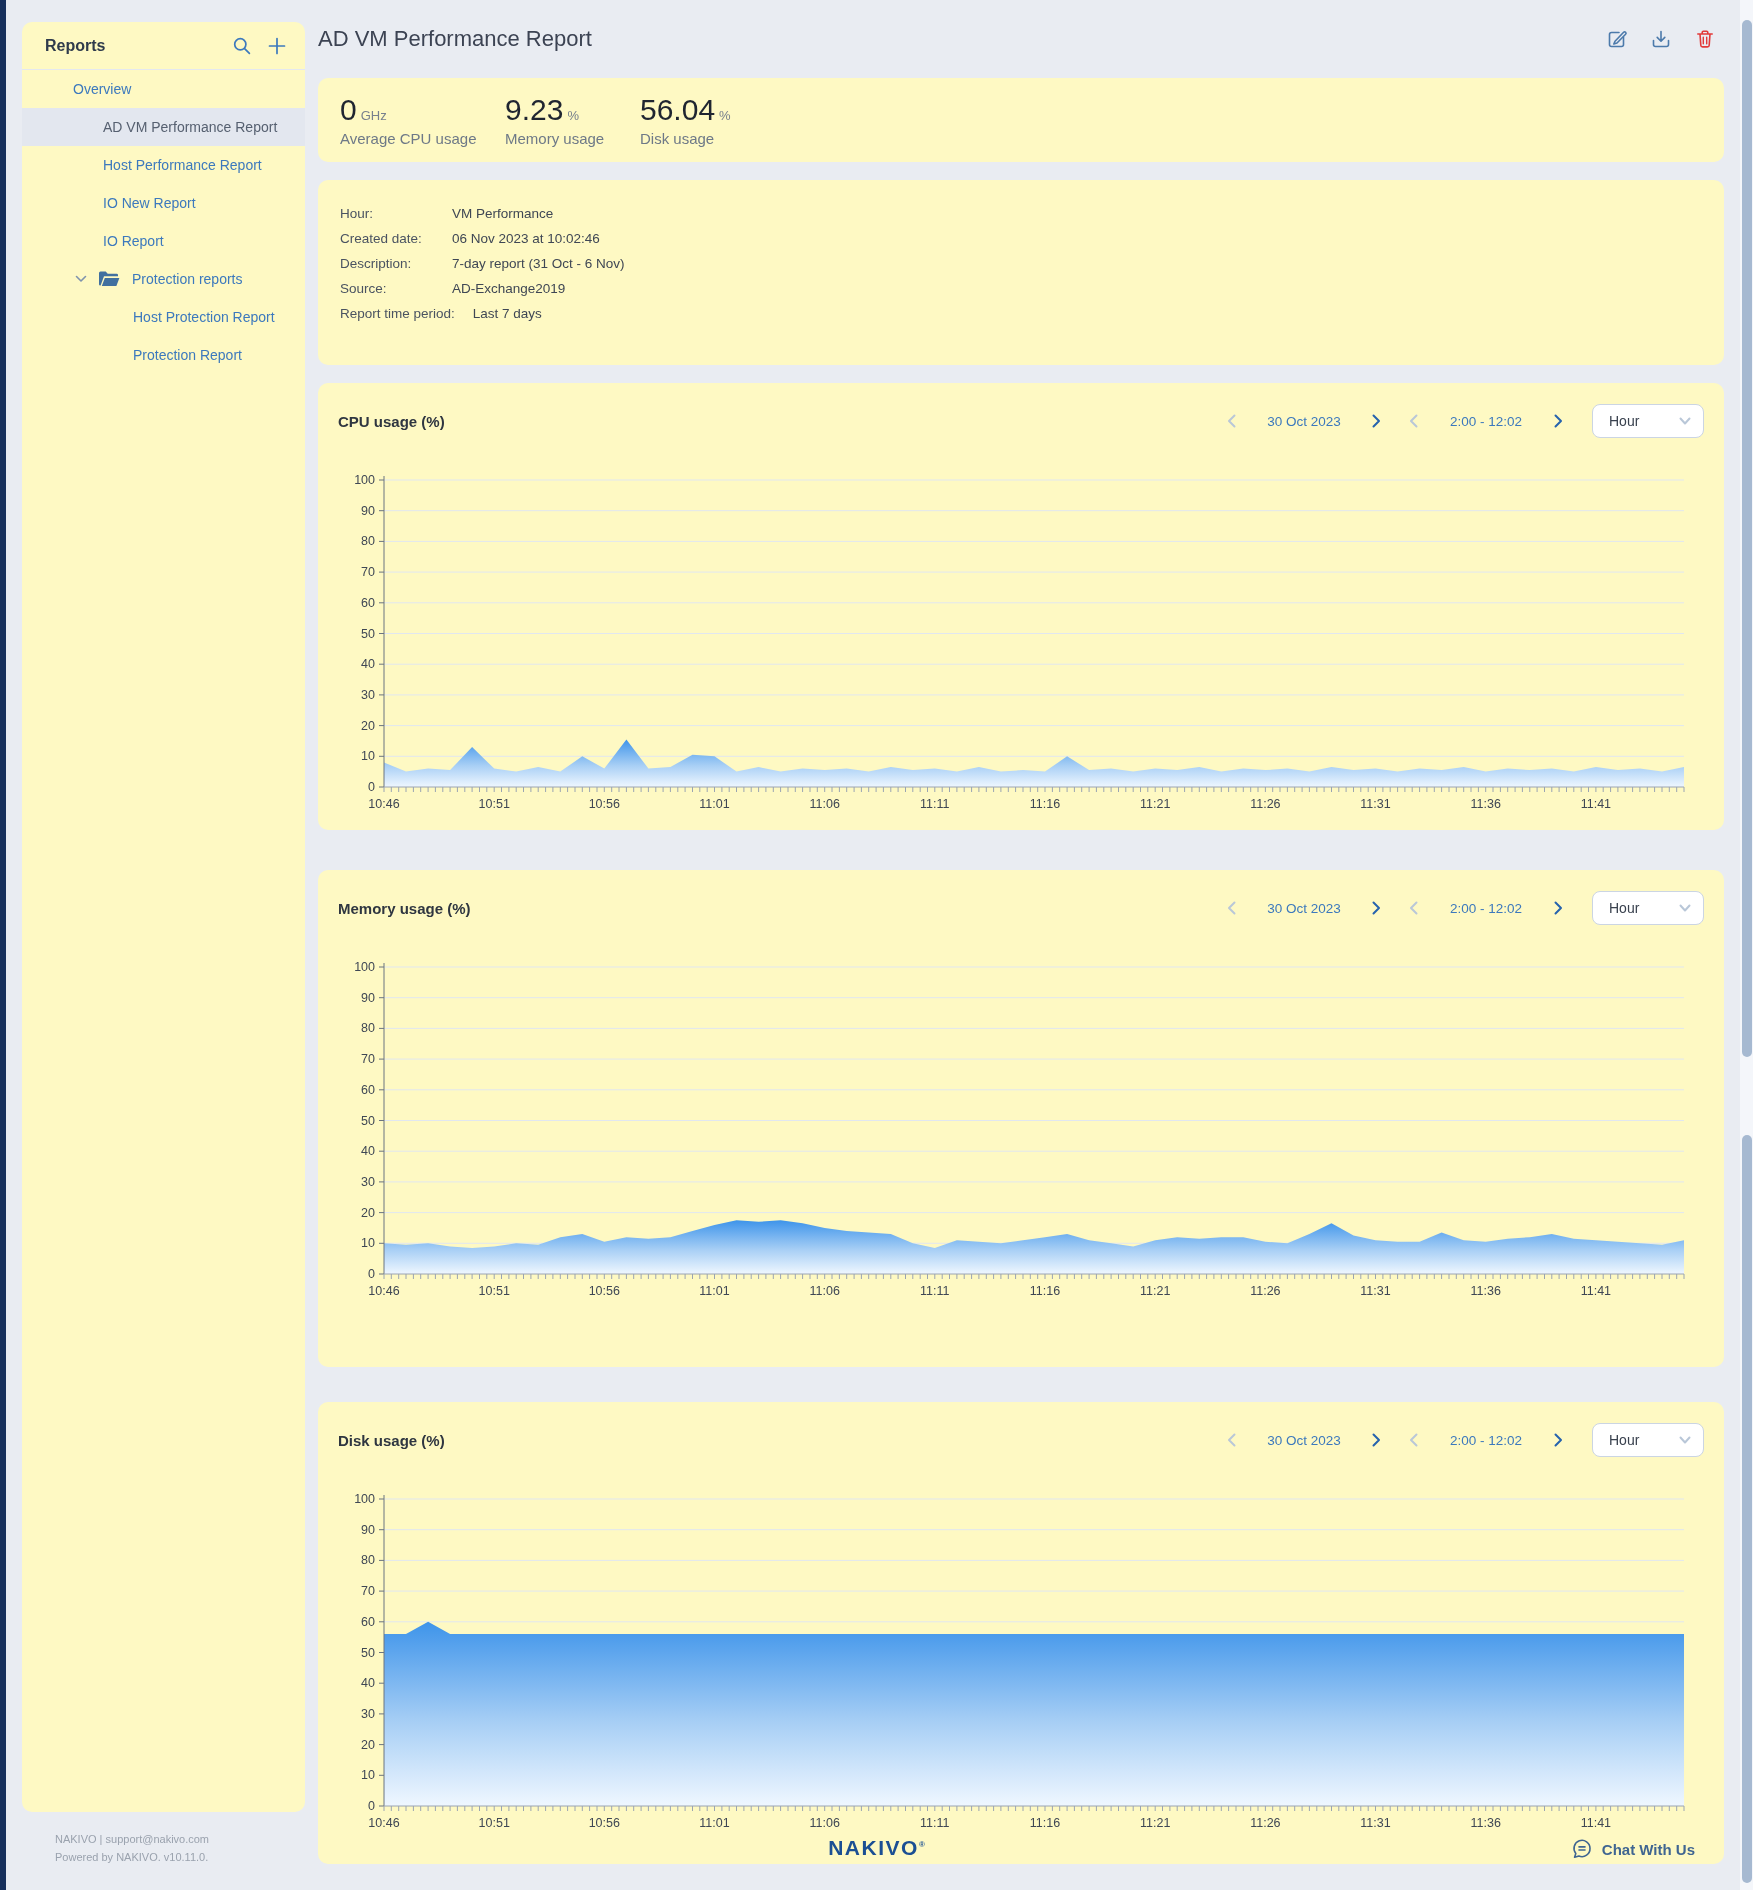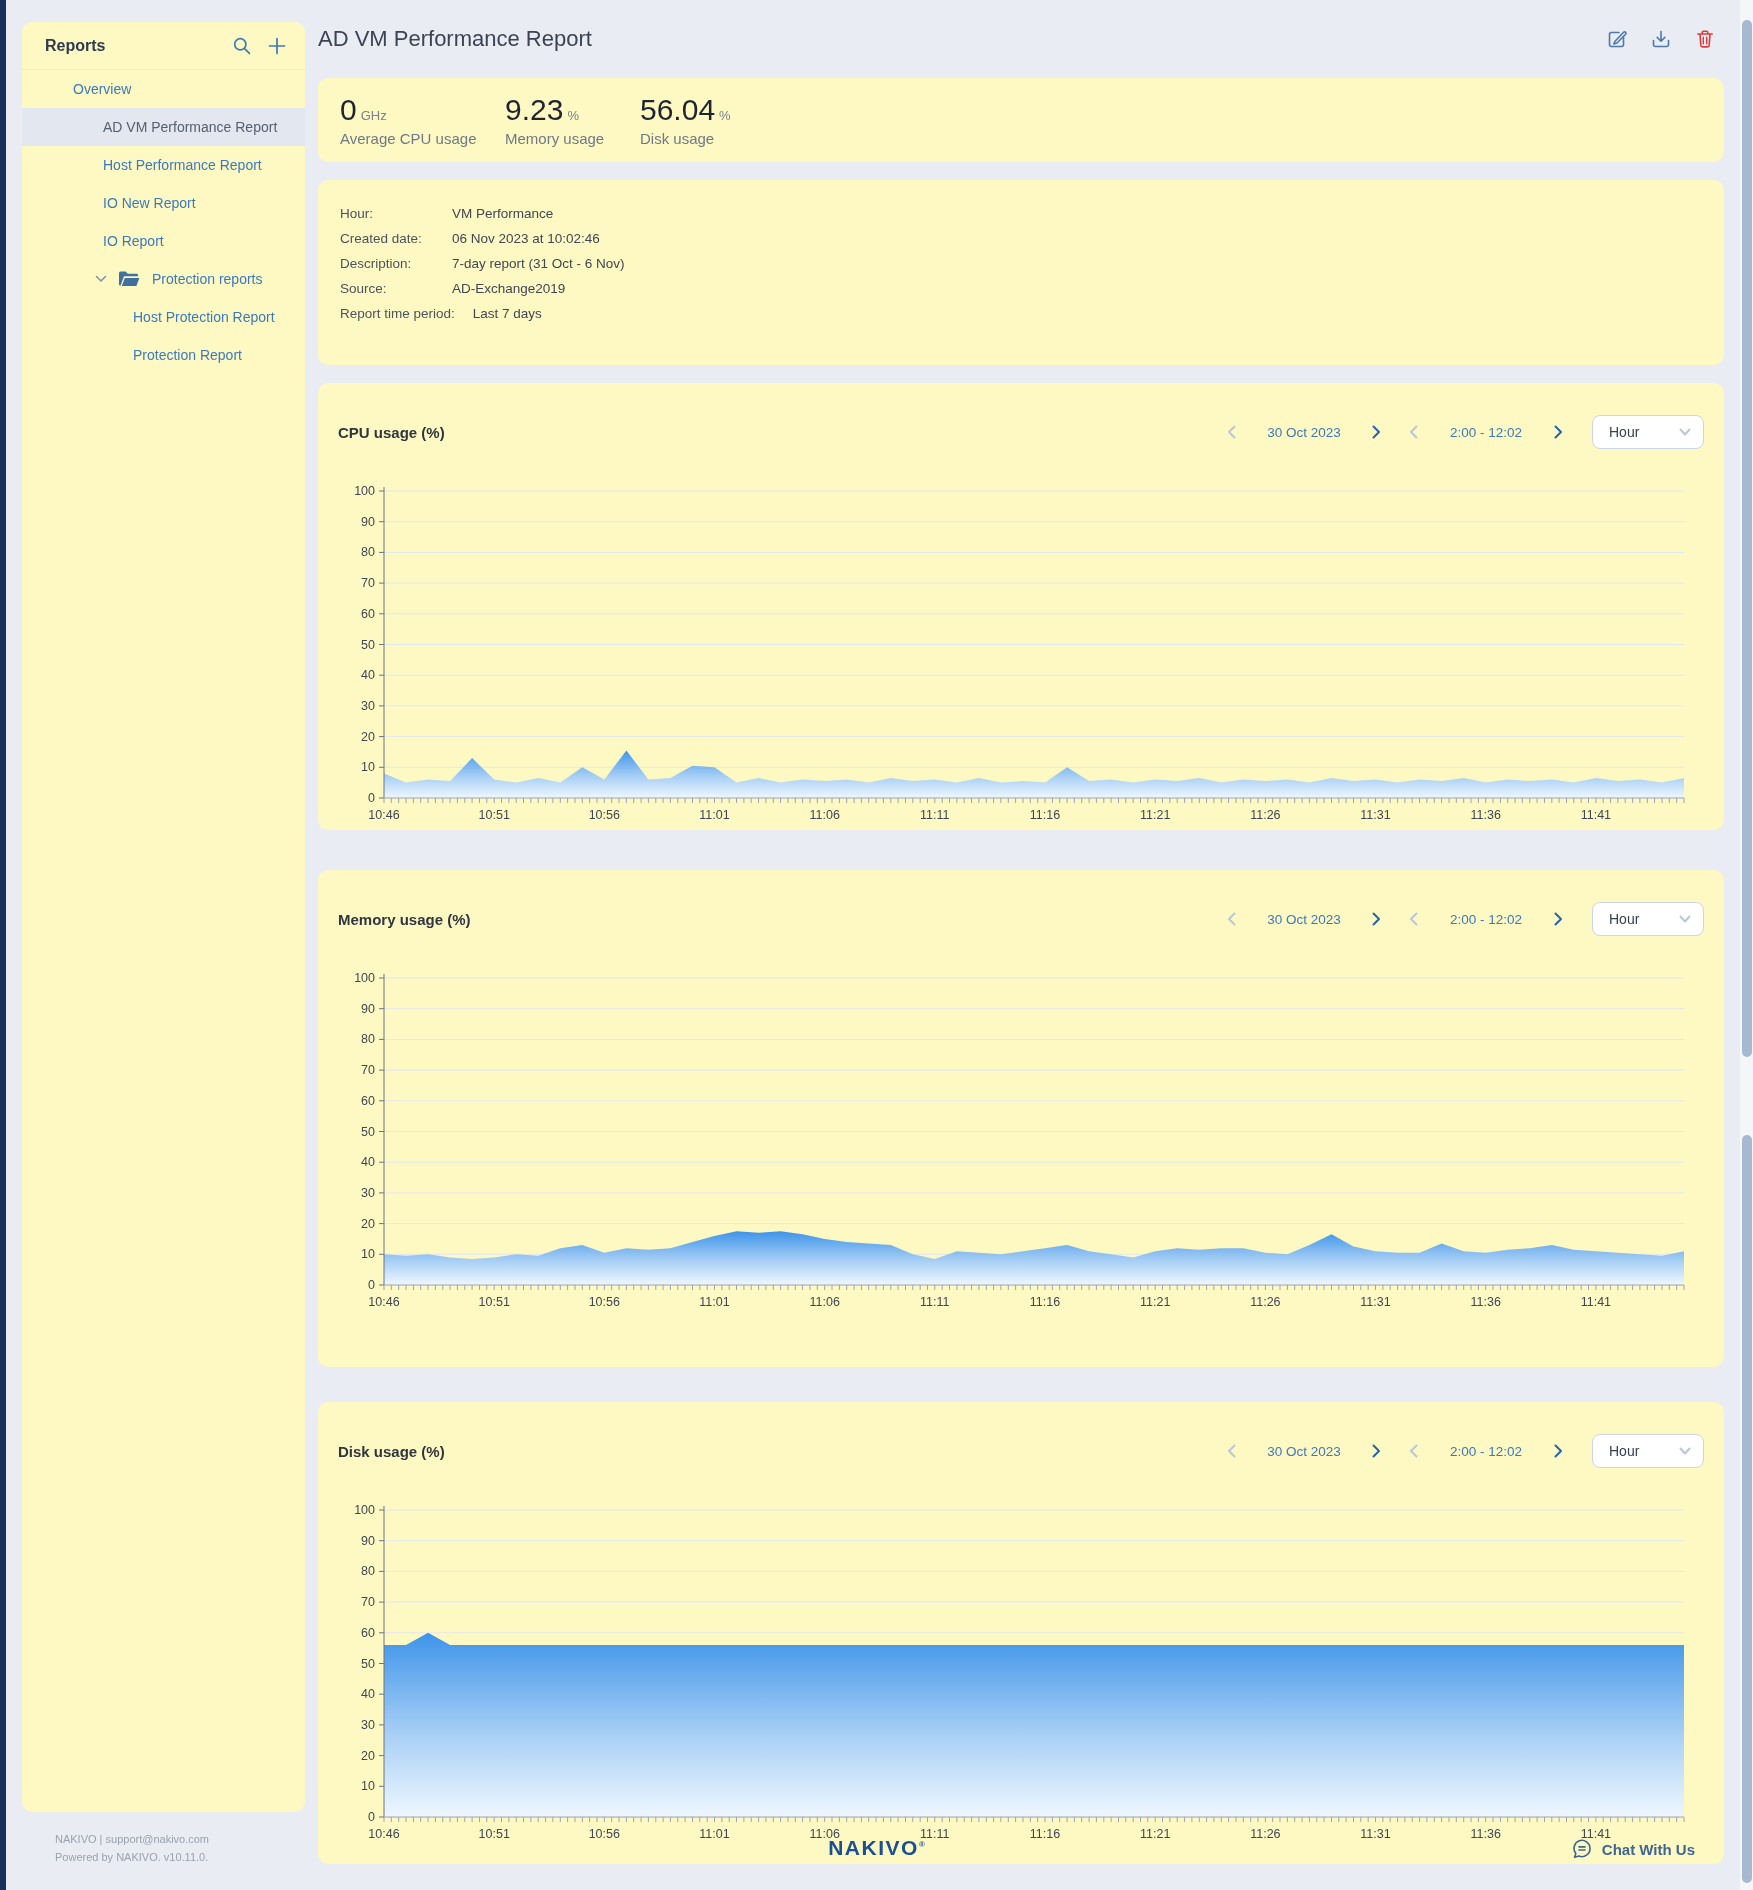--- a/index.html
+++ b/index.html
@@ -25,21 +25,21 @@
   .sidebar-header .sb-title { font-size:16px; font-weight:bold; color:#2F3B4C; }
   .sidebar-header .sb-icons { margin-left:auto; display:flex; align-items:center; gap:15px; }
   .sb-icon { width:20px; height:20px; cursor:pointer; display:block; }
   .sb-item {
     display:flex; align-items:center; height:38px; font-size:14px; color:#3C79BD; cursor:pointer;
     white-space:nowrap;
   }
   .sb-item.lvl1 { padding-left:51px; }
   .sb-item.lvl2 { padding-left:81px; }
   .sb-item.lvl3 { padding-left:111px; }
-  .sb-item.folder-row { padding-left:72px; gap:0; }
+  .sb-item.folder-row { padding-left:52px; gap:0; }
   .sb-item.selected { background:#E3E7EF; color:#566070; }
   .folder-chevron { width:14px; height:14px; margin-right:10px; flex:0 0 auto; }
   .folder-icon { width:22px; height:18px; margin-right:12px; flex:0 0 auto; }
 
   
   .main { position:absolute; left:318px; top:0; width:1406px; }
   .title-row { height:78px; display:flex; align-items:center; }
   .page-title { font-size:22px; color:#3C4353; }
   .title-actions { margin-left:auto; display:flex; align-items:center; gap:22px; padding-right:8px; }
   .action-icon { width:22px; height:22px; cursor:pointer; display:block; }
@@ -52,21 +52,21 @@
   .stat-line { display:flex; align-items:baseline; }
   .stat-value { font-size:30px; color:#1F2530; }
   .stat-unit { font-size:13px; color:#77808D; margin-left:4px; }
   .stat-label { font-size:15px; color:#6E7987; margin-top:3px; }
 
   .details-card { height:185px; margin-bottom:18px; padding:21px 22px; }
   .detail-row { display:flex; font-size:13.5px; line-height:25px; }
   .detail-label { min-width:112px; color:#4A5361; padding-right:18px; }
   .detail-value { color:#3F4754; }
 
-  .chart-card { padding:12px 20px; }
+  .chart-card { padding:1px 20px; }
   .chart-card.cpu  { height:447px; margin-bottom:40px; }
   .chart-card.mem  { height:497px; margin-bottom:35px; }
   .chart-card.disk { height:462px; }
   .chart-header { display:flex; align-items:center; padding-top:20px; height:54px; }
   .chart-title { font-size:15px; font-weight:bold; color:#2F3640; }
   .chart-controls { margin-left:auto; display:flex; align-items:center; }
   .chev-btn { width:24px; height:24px; cursor:pointer; display:flex; align-items:center; justify-content:center; }
   .ctrl-text { width:100px; text-align:center; font-size:13.5px; color:#3C79BD; margin:0 10px; }
   .ctrl-gap { width:14px; }
   .dropdown {

